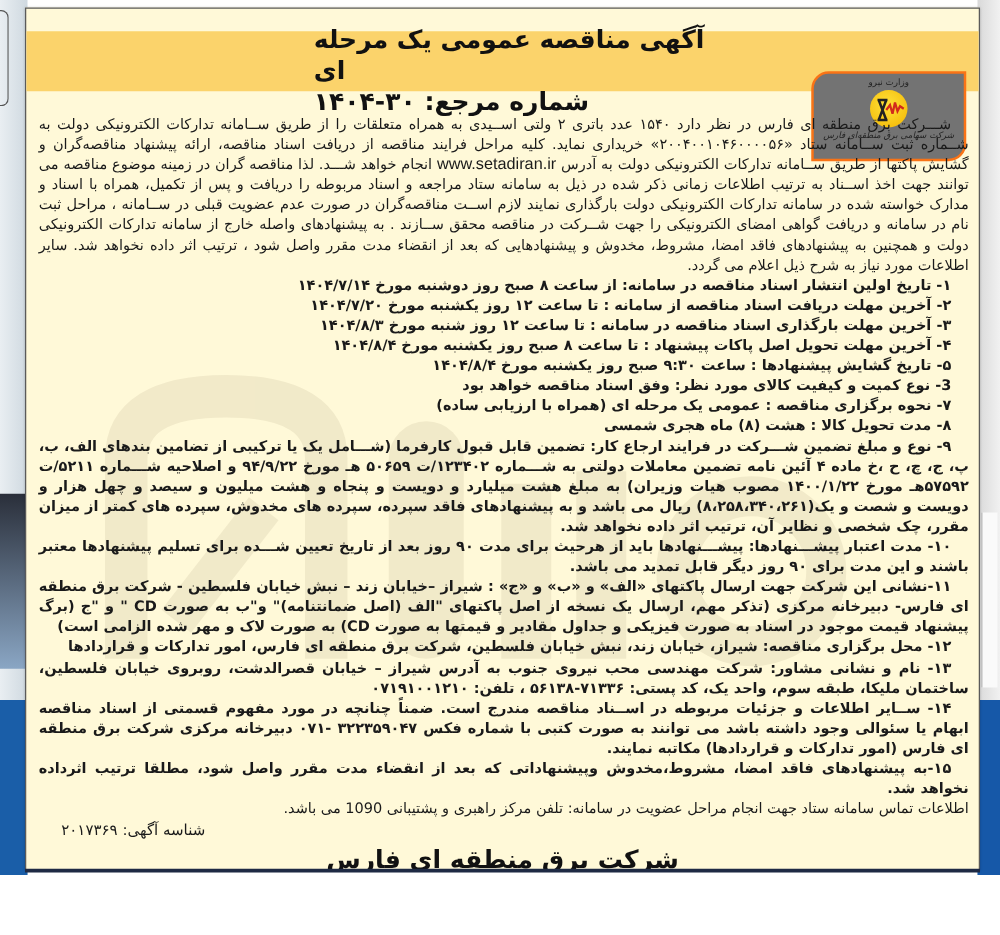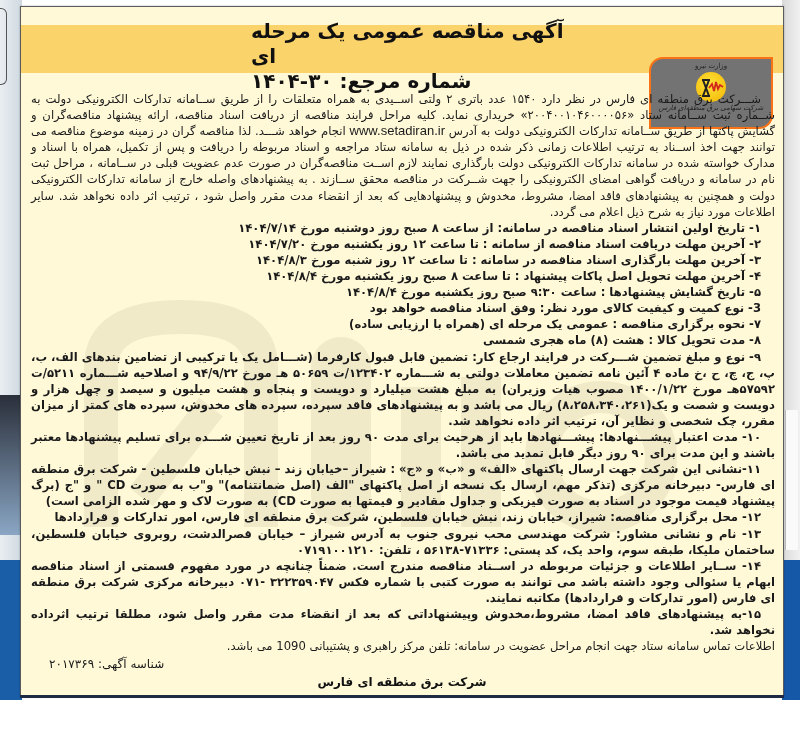--- a/index.html
+++ b/index.html
@@ -68,21 +68,21 @@
   .body-text .item { text-indent:14px;font-weight:bold; }
   .body-text .intro { text-indent:14px; }
   .ltr { direction:ltr; unicode-bidi:embed; font-family:"Liberation Sans", sans-serif; font-size:13px; }
 
   .ad-id {
     position:absolute; left:28px; top:650px; direction:rtl;
     font-size:12px; color:#1a1a1a;
   }
   .footer-company {
     position:absolute; left:0; top:668px; width:762px; text-align:center;
-    direction:rtl; font-weight:bold; font-size:12px; color:#111;
+    direction:rtl; font-weight:bold; font-size:20px; color:#111;
   }
 </style>
 </head>
 <body>
 
 <div class="bg-left">
   <div class="frame"></div>
   <div class="dark"></div>
   <div class="blue"></div>
 </div>

